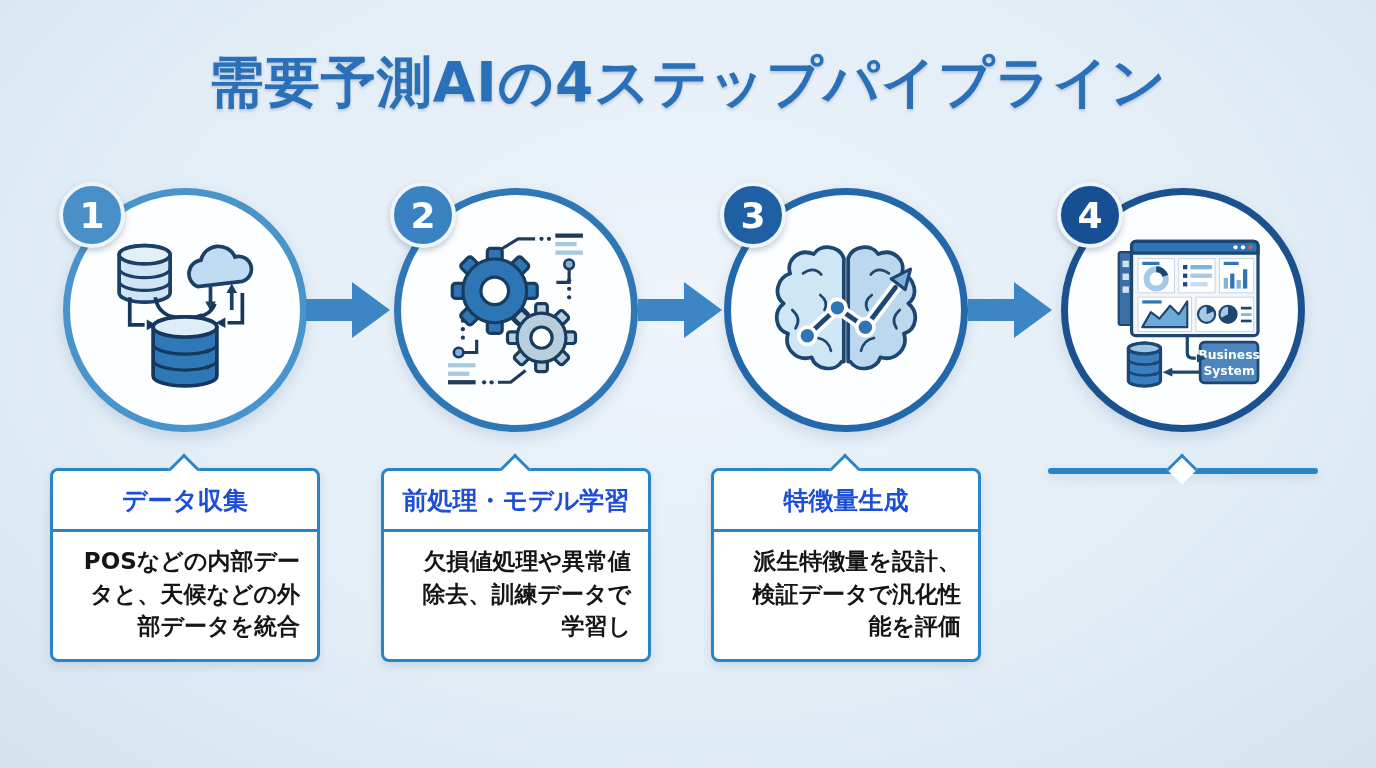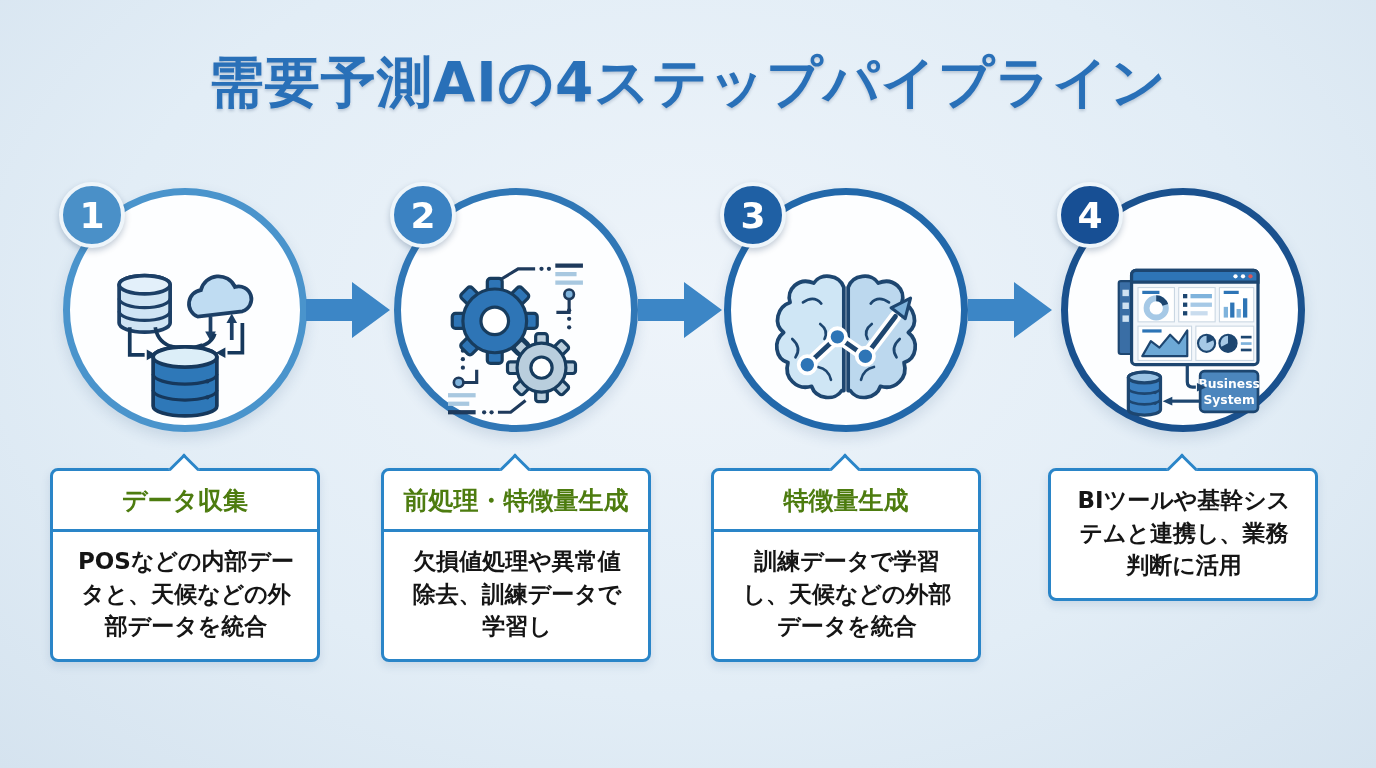--- a/index.html
+++ b/index.html
@@ -15,21 +15,21 @@
     position:absolute;top:46px;left:0;width:100%;
     text-align:center;font-size:55px;font-weight:800;color:#2970b8;
     letter-spacing:1px;text-shadow:0 2px 3px rgba(30,60,100,0.22);
     margin:0;
   }
   .step{position:absolute;top:188px;width:244px;height:244px;}
   .s1{left:63px;} .s2{left:394px;} .s3{left:724px;} .s4{left:1061px;}
   .circle{
     box-sizing:border-box;width:244px;height:244px;border-radius:50%;
     background:#fdfeff;border:7px solid #4a94cc;
-    display:flex;align-items:flex-end;justify-content:center;
+    display:flex;align-items:center;justify-content:center;
     box-shadow:0 6px 14px rgba(40,80,130,0.15);
   }
   .s1 .circle{border-color:#4a94cc;} .s2 .circle{border-color:#3077b6;}
   .s3 .circle{border-color:#2268aa;} .s4 .circle{border-color:#1a518e;}
   .badge{
     position:absolute;top:-6px;left:-4px;width:66px;height:66px;border-radius:50%;
     background:#4a90c8;border:4px solid #eef5fa;box-sizing:border-box;
     display:flex;align-items:center;justify-content:center;
     color:#fff;font-size:36px;font-weight:800;
     box-shadow:0 3px 6px rgba(20,50,90,0.25);
@@ -42,26 +42,26 @@
     position:absolute;top:280px;left:-13px;width:270px;box-sizing:border-box;
     background:#fff;border:3px solid #2a85c8;border-radius:8px;
     box-shadow:0 4px 10px rgba(40,80,130,0.13);
   }
   .notch{
     position:absolute;top:-13px;left:50%;margin-left:-12px;width:22px;height:22px;
     transform:rotate(45deg);background:#fff;
     border-left:3px solid #2a85c8;border-top:3px solid #2a85c8;box-sizing:border-box;
   }
   .card-title{
-    position:relative;text-align:center;font-size:25px;font-weight:800;color:#4d7c0f;
+    position:relative;text-align:center;font-size:25px;font-weight:800;color:#1d4ed8;
     padding:13px 6px 12px 6px;border-bottom:3px solid #2a85c8;
   }
   .card-body{
     font-size:23px;font-weight:700;color:#151515;line-height:1.42;
-    padding:13px 17px 16px 19px;min-height:98px;text-align:center;
+    padding:13px 17px 16px 19px;min-height:98px;text-align:right;
   }
   svg{display:block;}
 </style>
 </head>
 <body>
 
 <div id="canvas">
 
   <h1 class="main-title">需要予測AIの4ステップパイプライン</h1>
 
@@ -169,21 +169,21 @@
             <circle r="10" fill="#ffffff" stroke="#173c5e" stroke-width="3"></circle>
           </g>
         </svg>
       </span>
     </div>
     <div class="badge">
       <span>2</span>
     </div>
     <div class="card">
       <div class="notch"></div>
-      <div class="card-title">前処理・特徴量生成</div>
+      <div class="card-title">前処理・モデル学習</div>
       <div class="card-body">欠損値処理や異常値除去、訓練データで学習し</div>
     </div>
   </div>
 
   <div class="step s3">
     <div class="circle">
       <span>
         <svg width="172" height="172" viewBox="0 0 160 160" fill="none">
 
           <g>
@@ -204,21 +204,21 @@
           <circle cx="98" cy="96" r="8" fill="#2e75b6" stroke="#ffffff" stroke-width="3.5"></circle>
         </svg>
       </span>
     </div>
     <div class="badge">
       <span>3</span>
     </div>
     <div class="card">
       <div class="notch"></div>
       <div class="card-title">特徴量生成</div>
-      <div class="card-body">訓練データで学習し、天候などの外部データを統合</div>
+      <div class="card-body">派生特徴量を設計、検証データで汎化性能を評価</div>
     </div>
   </div>
 
   <div class="step s4">
     <div class="circle">
       <span>
         <svg width="180" height="172" viewBox="0 0 168 160" fill="none">
 
           <rect x="24" y="26" width="13" height="68" rx="2" fill="#3a6ea5" stroke="#1d4670" stroke-width="2"></rect>
           <rect x="27.5" y="34" width="6" height="6" fill="#cfe2f2"></rect>
@@ -281,21 +281,20 @@
           <path d="M100,138 h-28" stroke="#1d4670" stroke-width="3"></path>
           <polygon points="74,134 65,138 74,142" fill="#1d4670"></polygon>
         </svg>
       </span>
     </div>
     <div class="badge">
       <span>4</span>
     </div>
     <div class="card">
       <div class="notch"></div>
-      <div class="card-body">BIツールや基幹システムと連携し、業務判断に活用</div>
     </div>
   </div>
 
   <div class="flow-arrow a1">
     <svg width="84" height="60" viewBox="0 0 84 60">
         <polygon points="0,19 46,19 46,2 84,30 46,58 46,41 0,41" fill="#3c86c6"></polygon>
       </svg>
   </div>
   <div class="flow-arrow a2">
     <svg width="84" height="60" viewBox="0 0 84 60">

